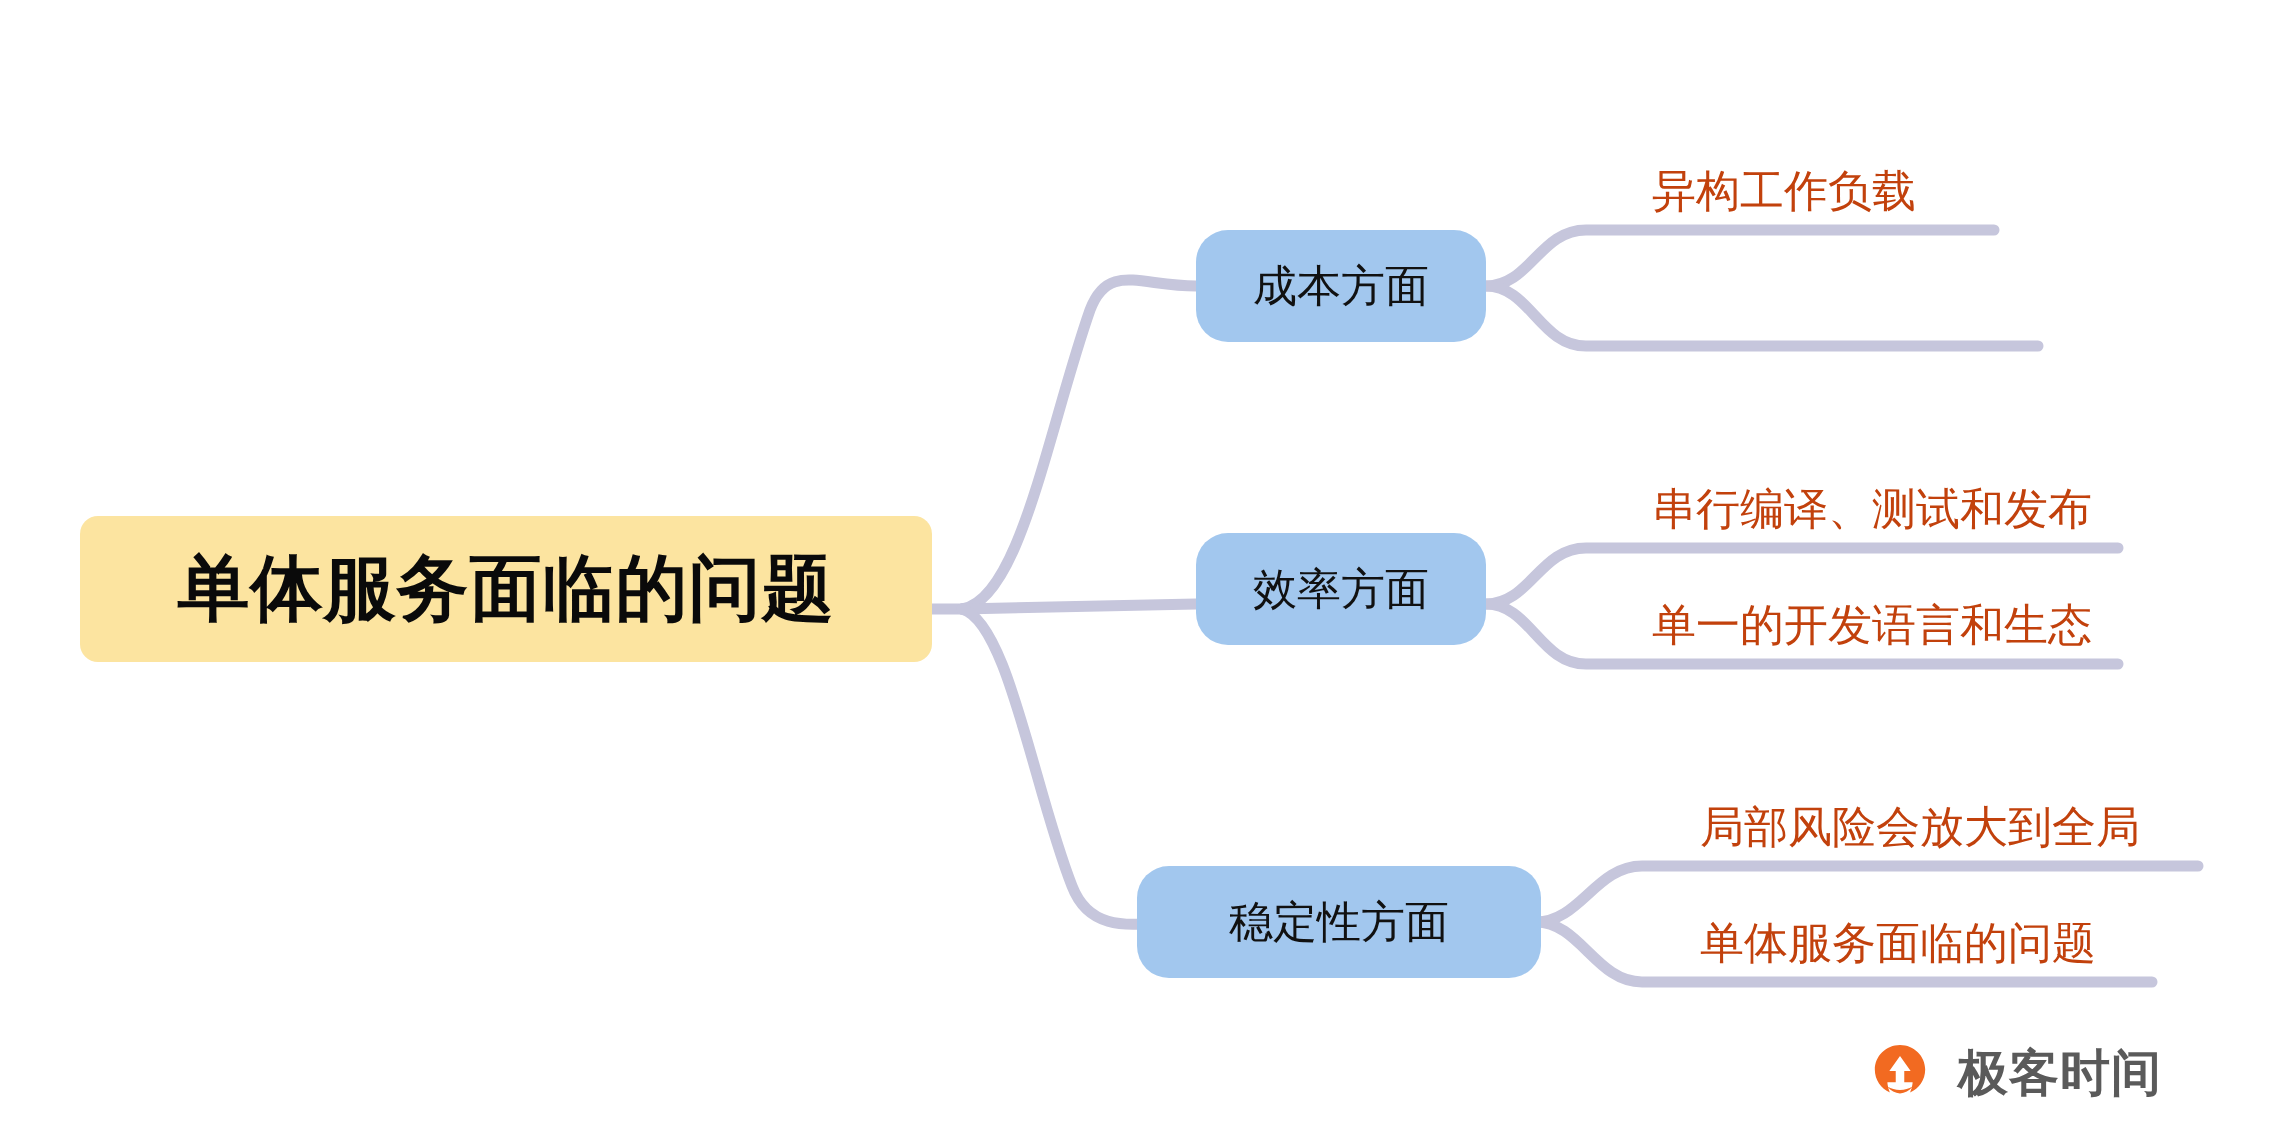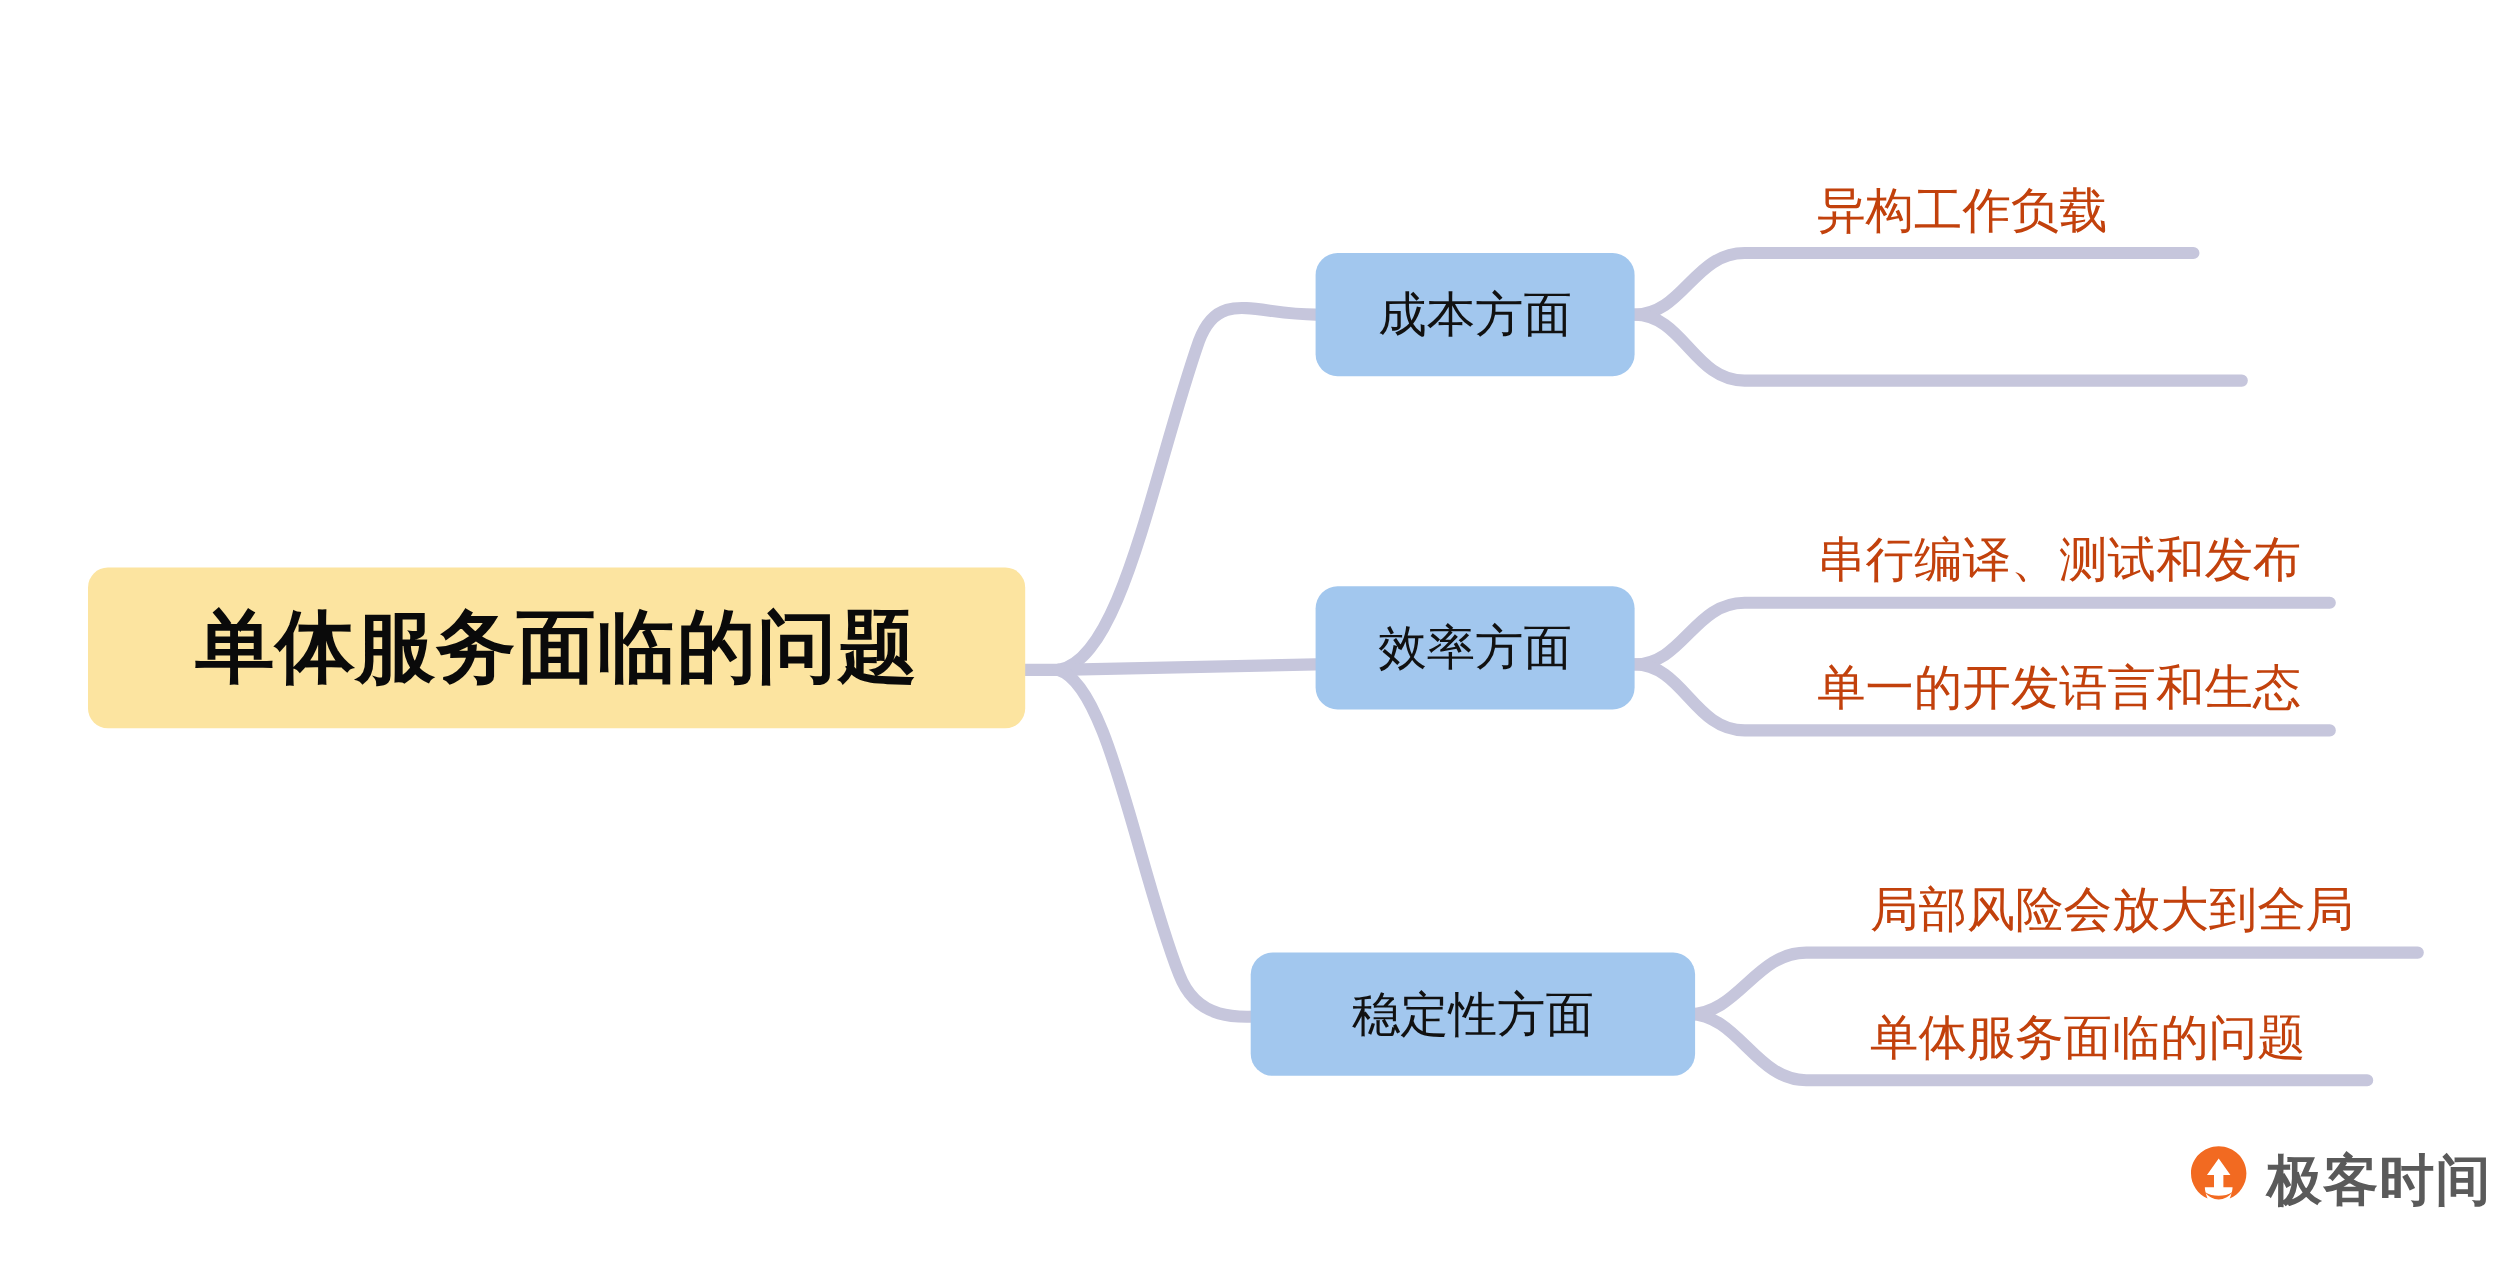--- a/index.html
+++ b/index.html
@@ -13,39 +13,39 @@
 
   .node { position:absolute; display:flex; align-items:center; justify-content:center; }
 
   .root {
     left:80px; top:516px; width:852px; height:146px;
     background:#FCE4A0; border-radius:18px;
     font-size:72px; font-weight:700; color:#0a0a0a;
     letter-spacing:1px;
   }
   .branch {
-    background:#A2C7EE; border-radius:20px;
+    background:#A2C7EE; border-radius:32px;
     color:#111; font-size:44px; font-weight:400;
   }
   .b0 { left:1196px; top:230px;  width:290px; height:112px; }
   .b1 { left:1196px; top:533px;  width:290px; height:112px; }
   .b2 { left:1137px; top:866px;  width:404px; height:112px; }
 
   .leaf {
     position:absolute;
     font-size:44px; color:#c2410c;
     white-space:nowrap;
     display:flex; align-items:flex-end;
     padding-bottom:6px;
   }
   .leaf span { display:inline-block; }
 
   .logo {
-    position:absolute; left:1986px; top:1040px;
-    display:flex; gap:13px;
+    position:absolute; left:1869px; top:1040px;
+    display:flex; align-items:center; gap:27px;
   }
   .logo-mark { width:62px; height:62px; position:relative; }
   .logo-text { font-size:50px; font-weight:700; color:#5a5a5a; letter-spacing:1px; }
 </style>
 </head>
 <body>
 
 <div id="canvas">
 
   <svg class="links" viewBox="0 0 2284 1148" xmlns="http://www.w3.org/2000/svg">

